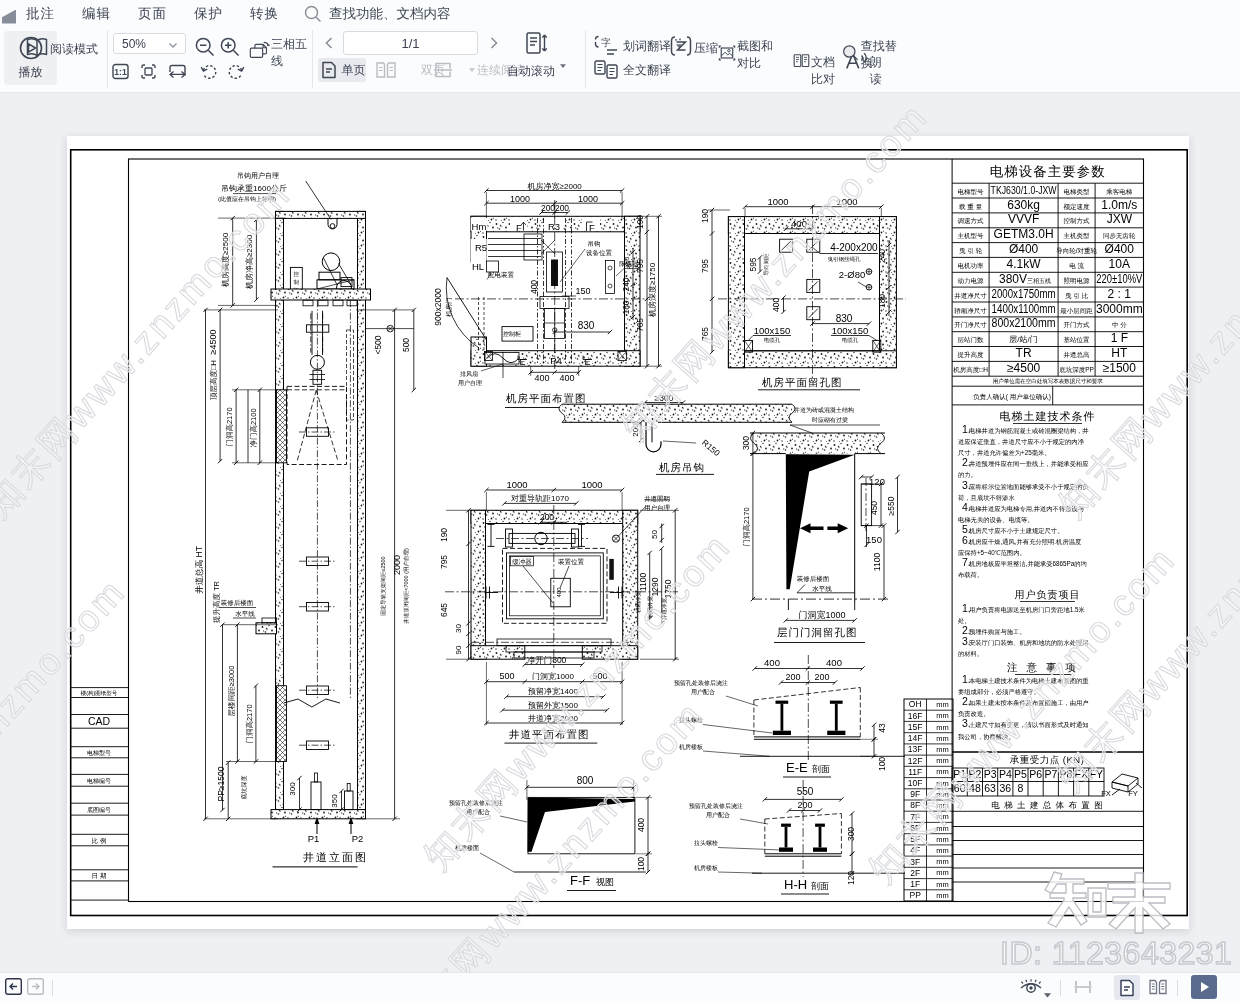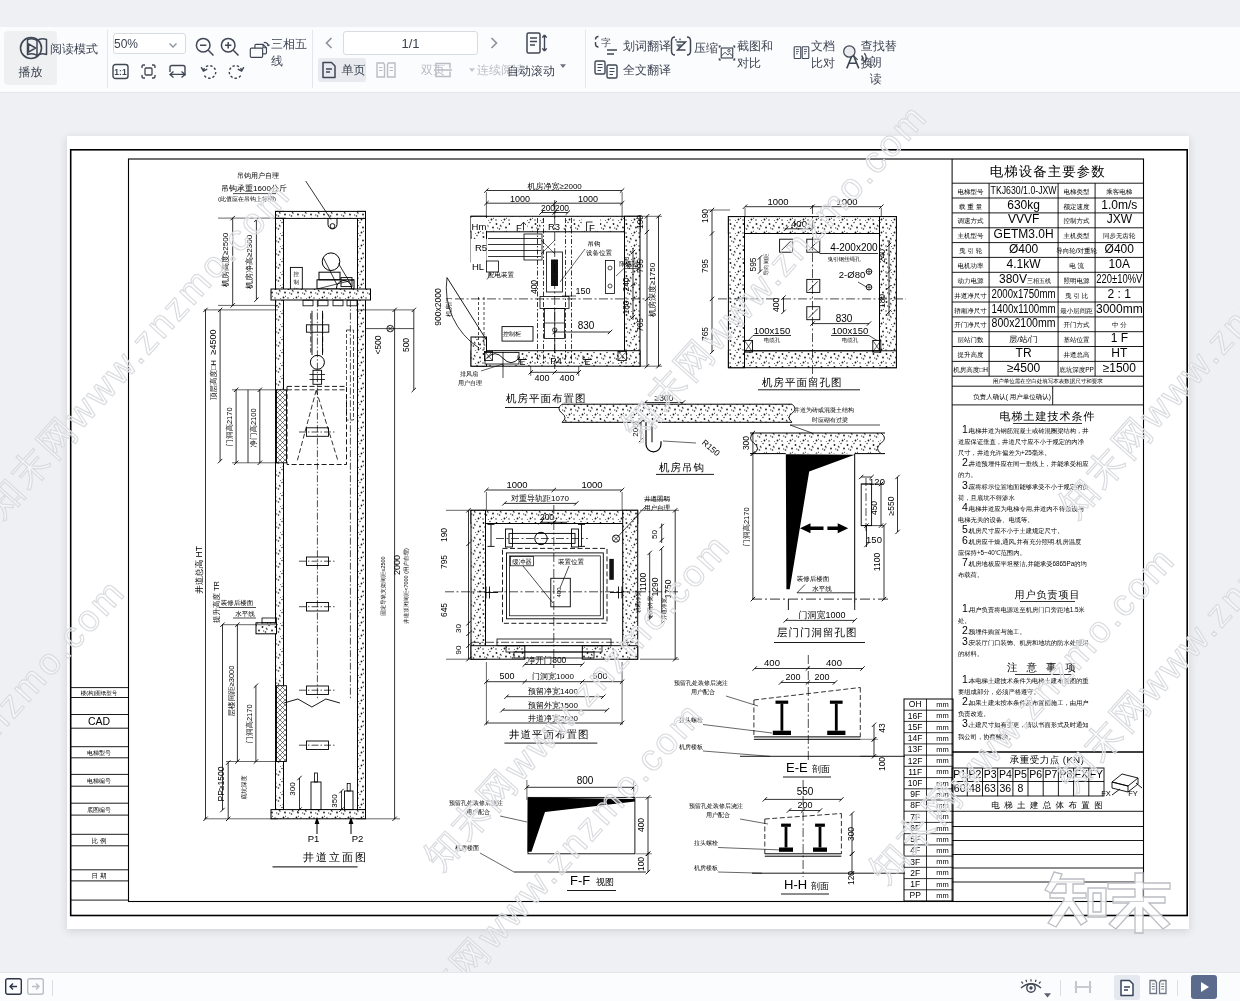--- a/index.html
+++ b/index.html
@@ -10,37 +10,49 @@
 .menubar .corner { width:14px;height:14px;margin-left:2px; background:#6b7280; clip-path:polygon(0 55%,100% 0,100% 100%,0 100%); opacity:0.8; transform:translateY(3px) }
 .search { display:flex; align-items:center; margin-left:24px; color:#3f4754; font-size:13.5px; }
 .search svg { margin-right:6px; }
 .toolbar { position:absolute; left:0; top:27px; width:1240px; height:66px; background:#fbfcfd; border-bottom:1px solid #e4e6e9; }
 .tb-sep { position:absolute; top:3px; height:58px; width:1px; background:#e4e6e9; }
 .tbtn { position:absolute; display:flex; flex-direction:row; align-items:center; color:#3c4352; font-size:12px; }
 .tlabel { position:absolute; color:#3c4352; font-size:12px; white-space:nowrap; }
 .gray { color:#b9bdc4 !important;gap:20px; }
 .playbox { position:absolute; left:4px; top:4px; width:53px; height:54px; background:#eff0f2; border-radius:4px; display:flex; flex-direction:column; align-items:center; justify-content:center; color:#3c4352; font-size:12px; }
 .combo { position:absolute; left:113px; top:6px; width:73px; height:21px; border:1px solid #d8dbe0; border-radius:3px; background:#fff; font-size:12px; color:#3c4352; display:flex; align-items:center; }
-.combo span { }
+.combo span { margin-left:8px; }
 .pagenav { position:absolute; left:343px; top:4px; width:135px; height:24px; border:1px solid #d8dbe0; border-radius:3px; background:#fff; text-align:center; font-size:13px; color:#3c4352; line-height:23px; }
 .onep { position:absolute; left:318px; top:31px; width:48px; height:24px; background:#e8eaef; border-radius:3px; display:flex; align-items:center; justify-content:center; font-size:12px; color:#3c4352; }
 .onep svg { margin-right:3px; }
 .hrow { position:absolute; display:flex; align-items:center; font-size:12px; color:#3c4352; }
 .content { position:absolute; left:0; top:94px; width:1240px; height:878px; background:#eef0f3; overflow:hidden; }
 .page { position:absolute; left:67px; top:42px; width:1122px; height:793px; background:#fff; box-shadow:0 2px 8px rgba(60,64,80,0.18); }
 .wm { position:absolute; font-size:37px; line-height:37px; white-space:nowrap; color:rgba(255,255,255,0.42);
      -webkit-text-stroke:1.15px #d9dbdf; transform:rotate(-48deg); transform-origin:0 100%; letter-spacing:3px; }
 .biglogo { position:absolute; left:1040px; top:775px; }
 .idtext { position:absolute; left:1000px; top:841px; font-size:32px; letter-spacing:0.5px; color:rgba(250,250,251,0.9); -webkit-text-stroke:1.5px #c6c8cd; }
 .statusbar { position:absolute; left:0; top:972px; width:1240px; height:29px; background:#fbfcfd; border-top:1px solid #e4e6e9; }
 .sb-sep { position:absolute; top:7px; height:16px; width:1px; background:#dcdee2; }
 .pgbox { position:absolute; left:1114px; top:2px; width:26px; height:25px; background:#e5e8ee; border-radius:3px; display:flex;align-items:center;justify-content:center; }
 </style></head>
 <body>
 <div class="app">
+ <div class="menubar">
+  <div class="corner"></div>
+  <div class="mi">批注</div>
+      <div class="mi">编辑</div>
+      <div class="mi">页面</div>
+      <div class="mi">保护</div>
+      <div class="mi">转换</div>
+  <div class="search"><svg width="20" height="20" viewBox="0 0 20 20" fill="none">
+          <circle cx="8.5" cy="8.5" r="6" stroke="#8a909a" stroke-width="1.5"></circle>
+          <path d="M13 13 L17.5 17.5" stroke="#8a909a" stroke-width="1.5"></path>
+        </svg>查找功能、文档内容</div>
+ </div>
  <div class="toolbar">
   <div class="playbox">
         <svg width="26" height="26" viewBox="0 0 26 26" fill="none">
           <circle cx="13" cy="13" r="10.5" stroke="#3f4754" stroke-width="1.6"></circle>
           <path d="M10.5 8.8 L17.5 13 L10.5 17.2 Z" stroke="#3f4754" stroke-width="1.5" stroke-linejoin="round"></path>
         </svg>
         <div style="margin-top:3px">播放</div>
       </div>
   <div class="tbtn" style="left:24px;top:7px;width:96px">
         <svg width="26" height="26" viewBox="0 0 26 26" fill="none">
@@ -180,21 +192,21 @@
           <path d="M5.5 16 L10.5 11 L14 14.5 L16.5 12.5 L20.5 16" stroke="#3f4754" stroke-width="1.3" fill="none"></path>
         </svg>
         <div style="margin-top:4px">截图和对比</div>
       </div>
   <div class="tbtn" style="left:792px;top:7px;width:54px">
         <svg width="26" height="24" viewBox="0 0 26 24" fill="none">
           <rect x="3" y="3.5" width="9" height="16" rx="1" stroke="#3f4754" stroke-width="1.5"></rect>
           <rect x="14" y="3.5" width="9" height="16" rx="1" stroke="#3f4754" stroke-width="1.5"></rect>
           <path d="M5.5 7 L9.5 7 M5.5 10 L9.5 10 M5.5 13 L8 13 M16.5 7 L20.5 7 M16.5 10 L20.5 10 M16.5 13 L19 13" stroke="#3f4754" stroke-width="1.2"></path>
         </svg>
-        <div style="margin-top:4px">文档比对</div>
+        <div style="margin-top:20px">文档比对</div>
       </div>
   <div class="tbtn" style="left:844px;top:7px;width:48px">
         <svg width="28" height="24" viewBox="0 0 28 24" fill="none">
           <path d="M3 20 L9.5 4 L16 20 M5.5 14.5 L13.5 14.5" stroke="#3f4754" stroke-width="1.7" fill="none"></path>
           <path d="M19 6 Q21.5 8.5 19 11 M22 3.5 Q26 8.5 22 13.5" stroke="#3f4754" stroke-width="1.5" fill="none"></path>
         </svg>
         <div style="margin-top:20px">朗读</div>
       </div>
   <div class="tbtn" style="left:841px;top:7px;width:56px">
         <svg width="26" height="24" viewBox="0 0 26 24" fill="none">
@@ -1169,20 +1181,21 @@
 <div class="wm" style="left:890px;top:758px">知末网www.znzmo.com</div>
 <div class="wm" style="left:1078px;top:666px">知末网www.znzmo.com</div>
 <div class="wm" style="left:418px;top:913px">知末网www.znzmo.com</div>
 <svg class="biglogo" width="140" height="70" viewBox="0 0 140 70">
 <g fill="rgba(255,255,255,0.82)" stroke="#b9bcc2" stroke-width="1.3">
 <path d="M14 3 L22 5 L20 10 L44 10 L44 15 L33 15 L33 24 L46 24 L46 29 L33 29 L33 31 L47 52 L41 56 L29 38 L16 58 L8 54 L24 31 L24 29 L10 29 L10 24 L26 24 L26 15 L17 15 L11 24 L5 21 Q11 12 14 3 Z"></path>
 <path d="M48 19 L66 19 L66 48 L48 48 Z M53 24 L53 43 L61 43 L61 24 Z" fill-rule="evenodd"></path>
 <path d="M95 4 L103 4 L103 14 L130 14 L130 20 L103 20 L103 28 L125 28 L125 34 L109 34 L130 55 L123 60 L103 39 L103 64 L95 64 L95 39 L76 60 L69 55 L89 34 L73 34 L73 28 L95 28 L95 20 L68 20 L68 14 L95 14 Z"></path>
 </g>
       </svg>
+<div class="idtext">ID: 1123643231</div>
  </div>
  <div class="statusbar">
   <div style="position:absolute;left:5px;top:5px"><svg width="17" height="17" viewBox="0 0 17 17" fill="none">
           <rect x="0.7" y="0.7" width="15.6" height="15.6" rx="2" stroke="#2c3447" stroke-width="1.4"></rect>
           <path d="M12 8.5 L5 8.5 M8 5.5 L5 8.5 L8 11.5" stroke="#2c3447" stroke-width="1.4"></path>
         </svg></div>
   <div style="position:absolute;left:27px;top:5px"><svg width="17" height="17" viewBox="0 0 17 17" fill="none">
           <rect x="0.7" y="0.7" width="15.6" height="15.6" rx="2" stroke="#b9bdc4" stroke-width="1.4"></rect>
           <path d="M5 8.5 L12 8.5 M9 5.5 L12 8.5 L9 11.5" stroke="#b9bdc4" stroke-width="1.4"></path>
         </svg></div>

